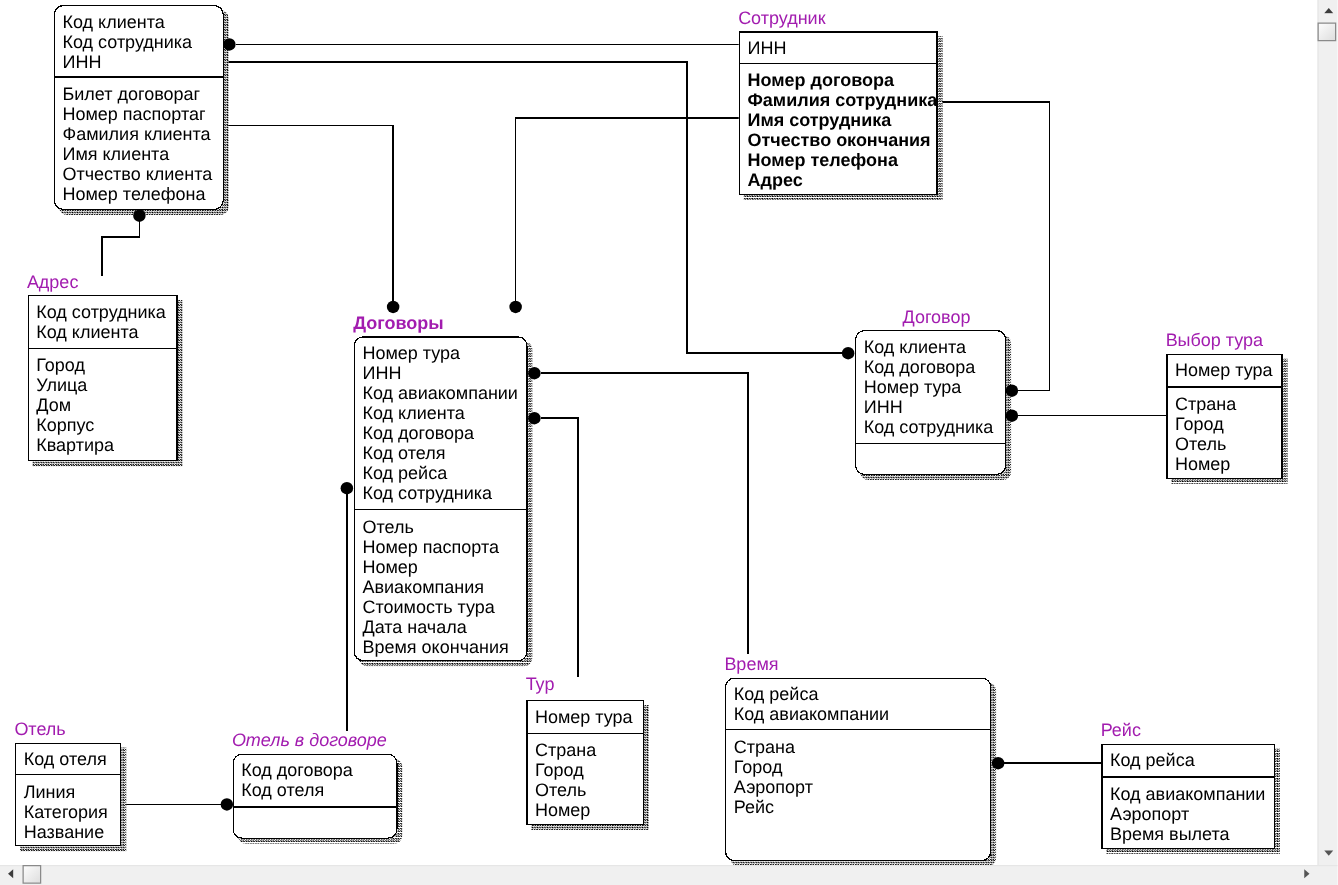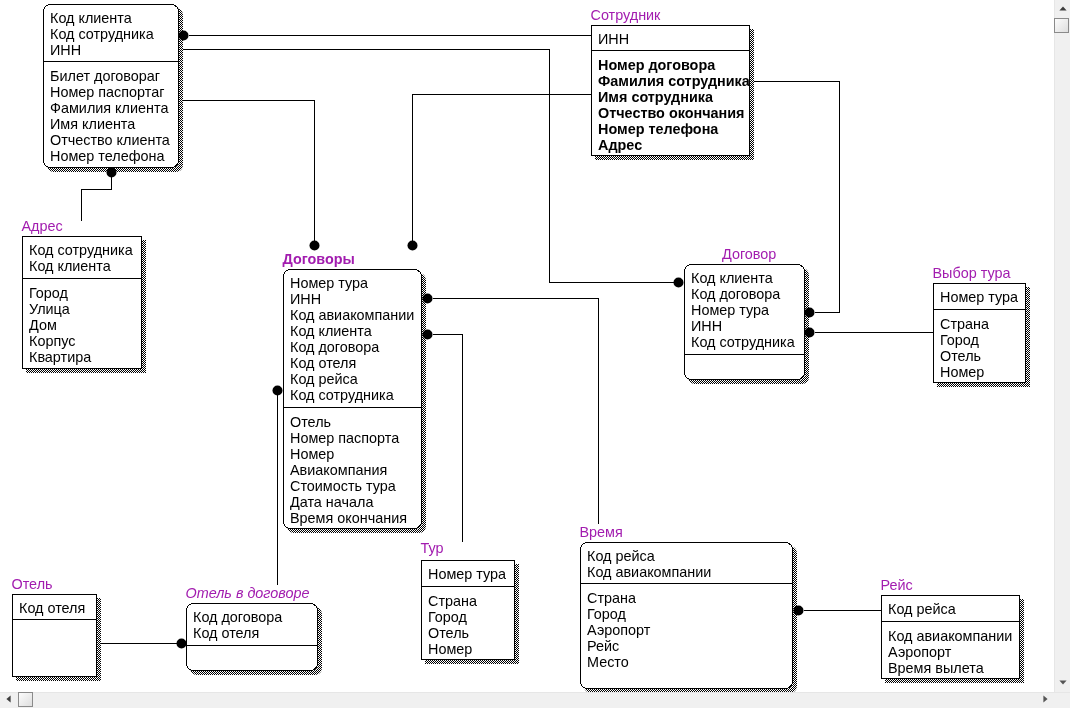--- a/index.html
+++ b/index.html
@@ -163,21 +163,20 @@
   <div class="fill"></div>
   <div class="rows" style="top:5.6px;">
     <div class="row">Код рейса</div>
     <div class="row">Код авиакомпании</div>
   </div>
   <div class="rows" style="top:47.8px;">
     <div class="row">Страна</div>
     <div class="row">Город</div>
     <div class="row">Аэропорт</div>
     <div class="row">Рейс</div>
-    <div class="row">Место</div>
   </div>
 </div>
 <div class="entlabel" style="left:579.5px;top:524px;">Время</div>
 <div class="ent" style="left:881px;top:595px;width:139px;height:84px;">
   <div class="shadowlayer"></div>
   <div class="fill"></div>
   <div class="rows" style="top:5.6px;">
     <div class="row">Код рейса</div>
   </div>
   <div class="rows" style="top:32.8px;">
@@ -185,20 +184,25 @@
     <div class="row">Аэропорт</div>
     <div class="row">Время вылета</div>
   </div>
 </div>
 <div class="entlabel" style="left:880.5px;top:577px;">Рейс</div>
 <div class="ent" style="left:12px;top:594px;width:85px;height:83px;">
   <div class="shadowlayer"></div>
   <div class="fill"></div>
   <div class="rows" style="top:5.6px;">
     <div class="row">Код отеля</div>
+  </div>
+  <div class="rows" style="top:31.8px;">
+    <div class="row">Линия</div>
+    <div class="row">Категория</div>
+    <div class="row">Название</div>
   </div>
 </div>
 <div class="entlabel" style="left:11.5px;top:576px;">Отель</div>
 <div class="ent rounded" style="left:186px;top:603px;width:132px;height:68px;">
   <div class="shadowlayer"></div>
   <div class="fill"></div>
   <div class="rows" style="top:5.6px;">
     <div class="row">Код договора</div>
     <div class="row">Код отеля</div>
   </div>

